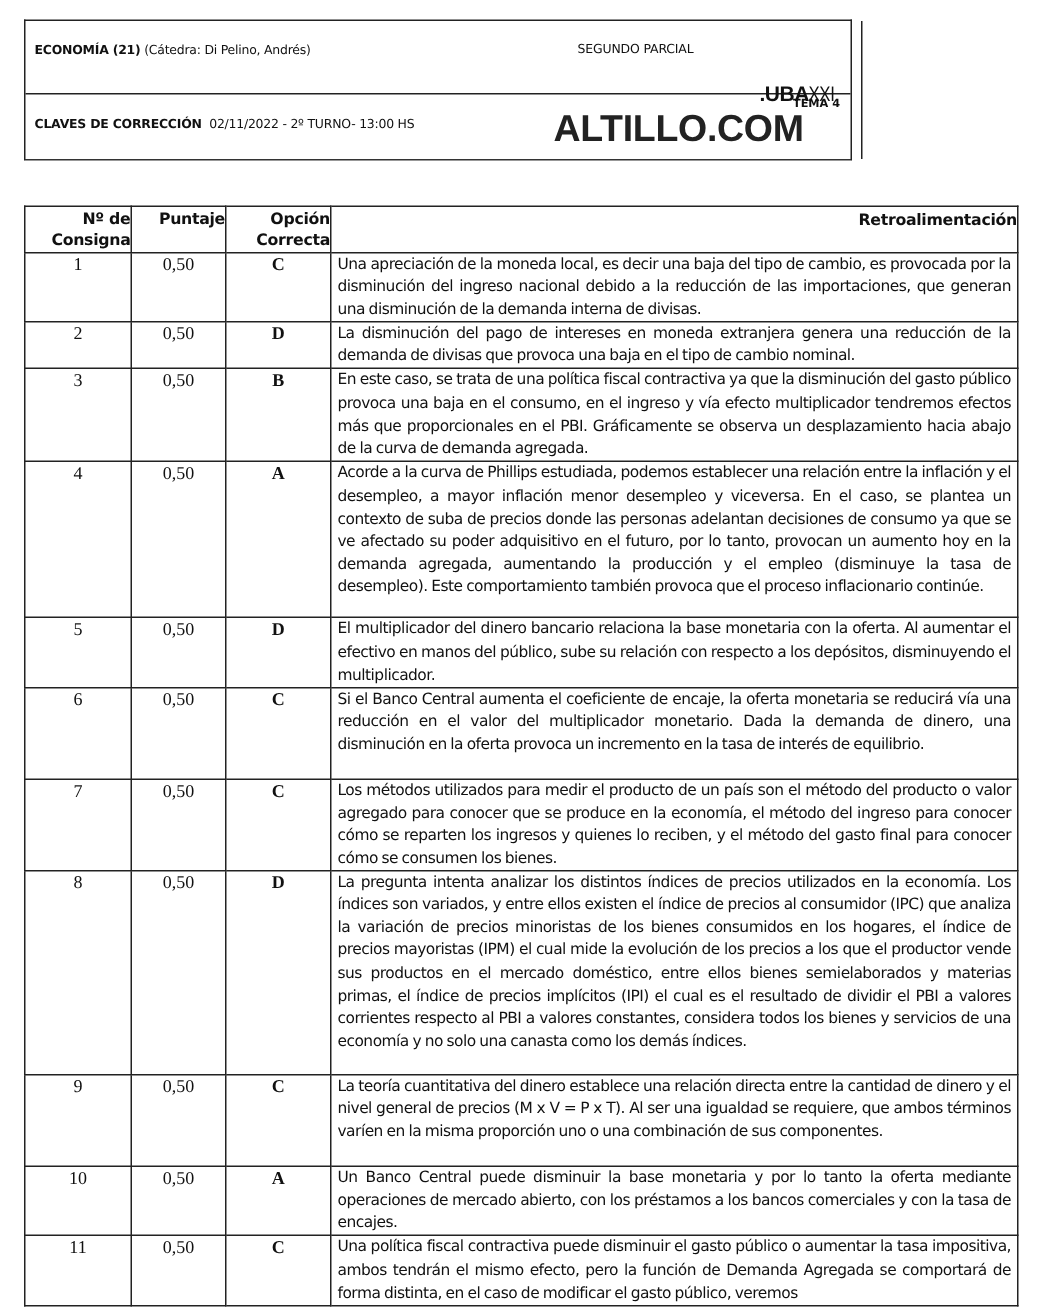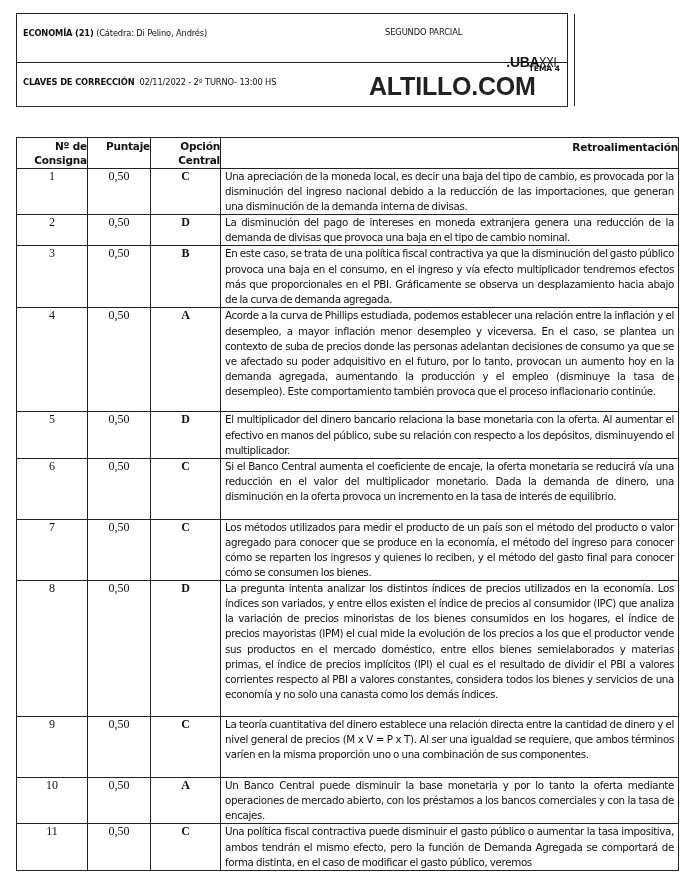--- a/index.html
+++ b/index.html
@@ -50,21 +50,21 @@
     <colgroup>
         <col class="c1">
         <col class="c2">
         <col class="c3">
         <col class="c4">
       </colgroup>
     <thead>
       <tr>
         <th>Nº de Consigna</th>
         <th>Puntaje</th>
-        <th>Opción Central</th>
+        <th>Opción Correcta</th>
         <th class="fb">Retroalimentación</th>
       </tr>
     </thead>
     <tbody id="rows">
         <tr style="height: 45px;">
           <td class="num">1</td>
           <td class="pts">0,50</td>
           <td class="opt">C</td>
           <td class="fb">Una apreciación de la moneda local, es decir una baja del tipo de cambio, es provocada por la disminución del ingreso nacional debido a la reducción de las importaciones, que generan una disminución de la demanda interna de divisas.</td>
         </tr>

